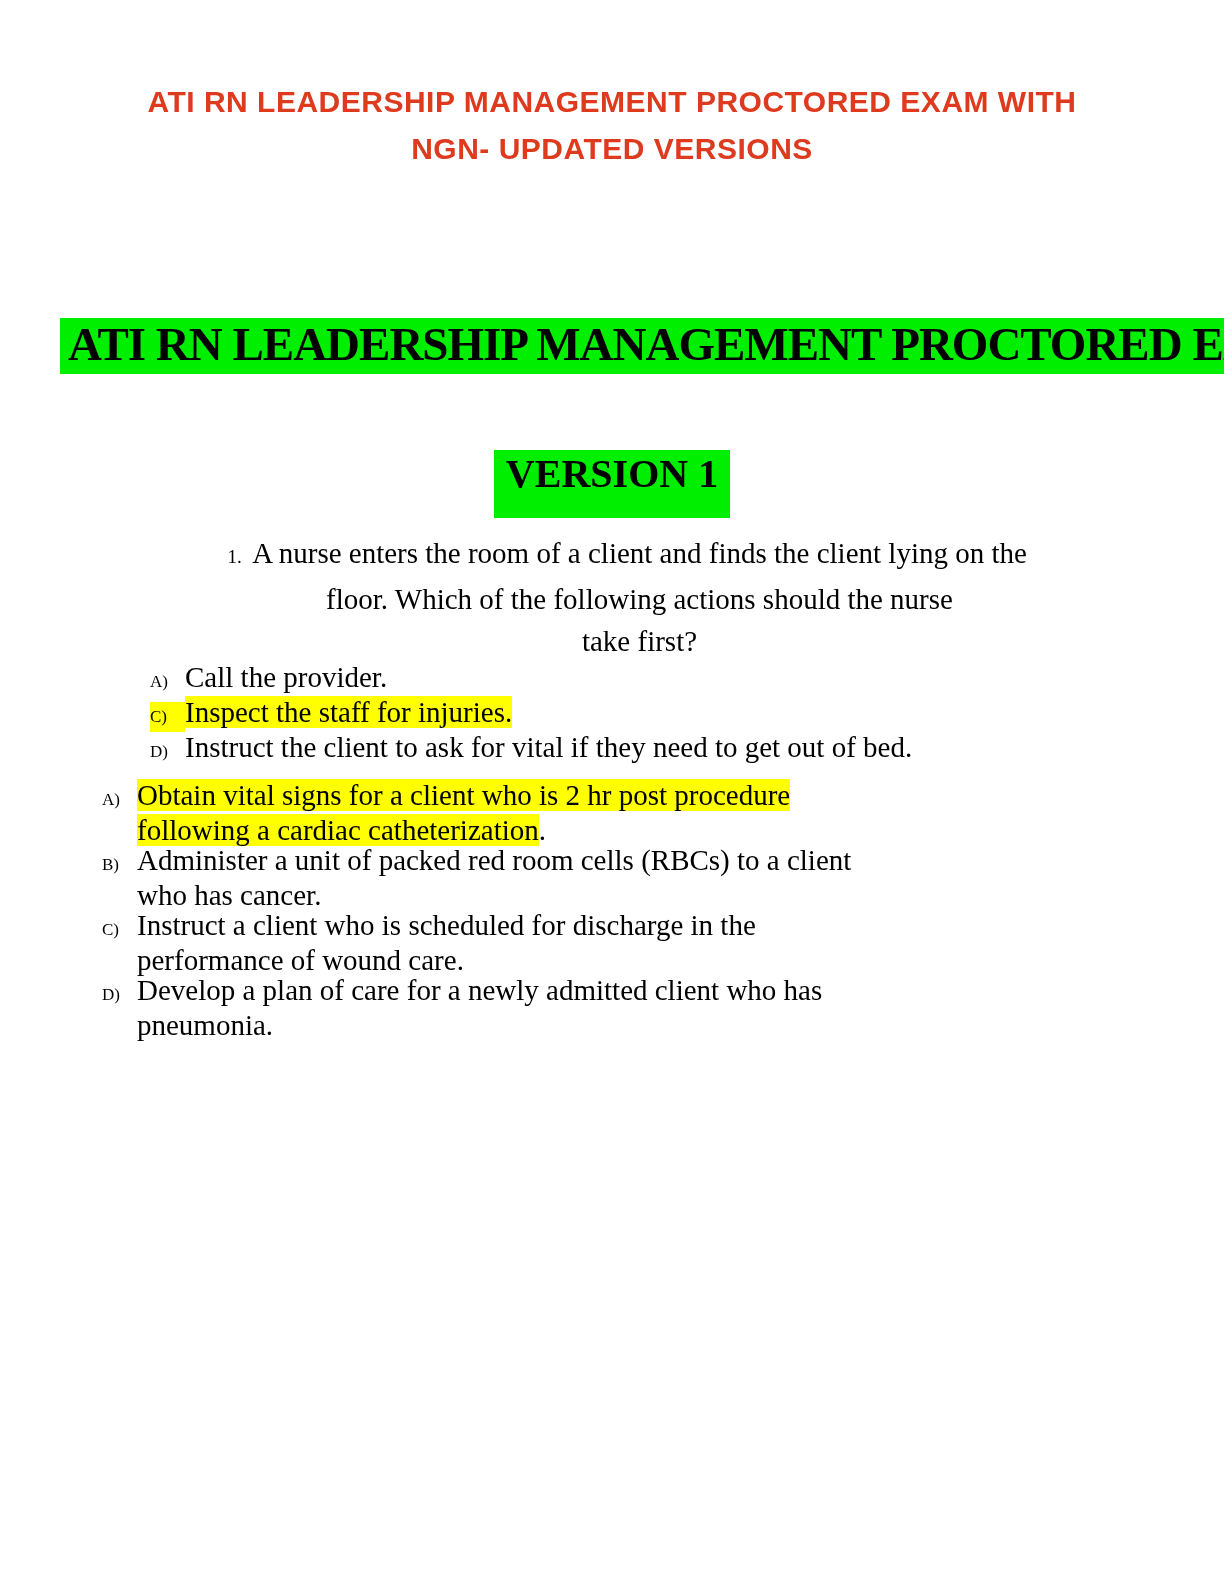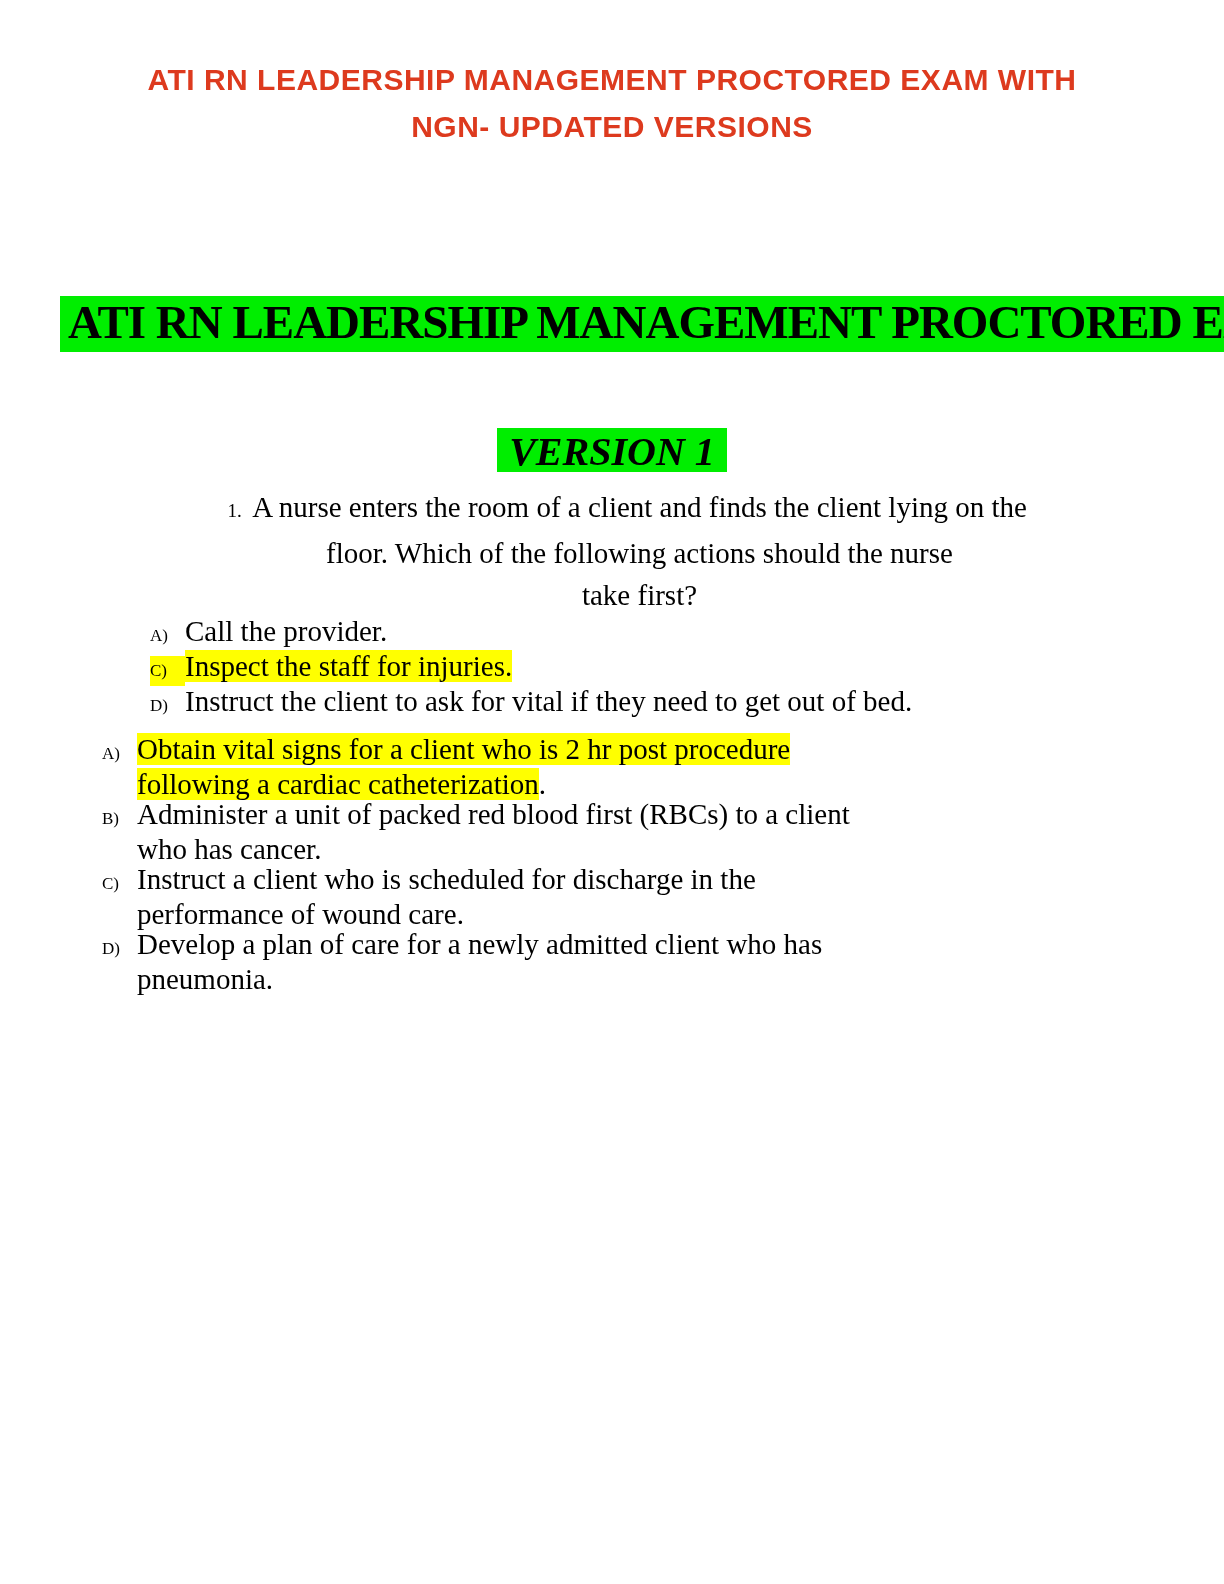--- a/index.html
+++ b/index.html
@@ -20,21 +20,21 @@
   }
   .doc { padding: 0 60px; }
 
   .red-title {
     font-family: "Liberation Sans", sans-serif;
     font-weight: bold;
     font-size: 30px;
     line-height: 47px;
     text-align: center;
     color: var(--red);
-    margin: 56px 0 0 0;
+    margin: 78px 0 0 0;
     white-space: pre-line;
     letter-spacing: 0.5px;
   }
 
   .heading-wrap { margin-top: 146px; }
   .green-heading {
     display: inline-block;
     background: var(--green);
     font-weight: bold;
     font-size: 47px;
@@ -44,22 +44,21 @@
     white-space: nowrap;
   }
 
   .version-wrap { text-align: center; margin-top: 76px; }
   .version-heading {
     display: inline-block;
     background: var(--green);
     font-weight: bold;
     font-size: 40px;
     line-height: 1.0;
-    padding: 4px 12px 0 12px;
-    font-style: italic;
+    padding: 4px 12px 24px 12px;
   }
 
   #questions { margin-top: 14px; }
   .question { padding-left: 20px; }
   .question + .question { margin-top: 10px; }
 
   .q-head {
     font-size: 29px;
     line-height: 42px;
     padding-left: 35px;
@@ -124,21 +123,21 @@
         <div class="options">
           <div class="option"><span class="opt-marker">A)</span><span class="seg">Call the provider.</span></div>
           <div class="option"><span class="opt-marker hl">C)</span><span class="seg hl">Inspect the staff for injuries.</span></div>
           <div class="option"><span class="opt-marker">D)</span><span class="seg">Instruct the client to ask for vital if they need to get out of bed.</span></div>
         </div>
       </div>
       <div class="question loose">
         <div class="options">
           <div class="option"><span class="opt-marker">A)</span><span class="seg hl">Obtain vital signs for a client who is 2 hr post procedure
 following a cardiac catheterization</span><span class="seg">.</span></div>
-          <div class="option"><span class="opt-marker">B)</span><span class="seg">Administer a unit of packed red blood first (RBCs) to a client
+          <div class="option"><span class="opt-marker">B)</span><span class="seg">Administer a unit of packed red room cells (RBCs) to a client
 who has cancer.</span></div>
           <div class="option"><span class="opt-marker">C)</span><span class="seg">Instruct a client who is scheduled for discharge in the
 performance of wound care.</span></div>
           <div class="option"><span class="opt-marker">D)</span><span class="seg">Develop a plan of care for a newly admitted client who has
 pneumonia.</span></div>
         </div>
       </div>
     </div>
 
 </div>

